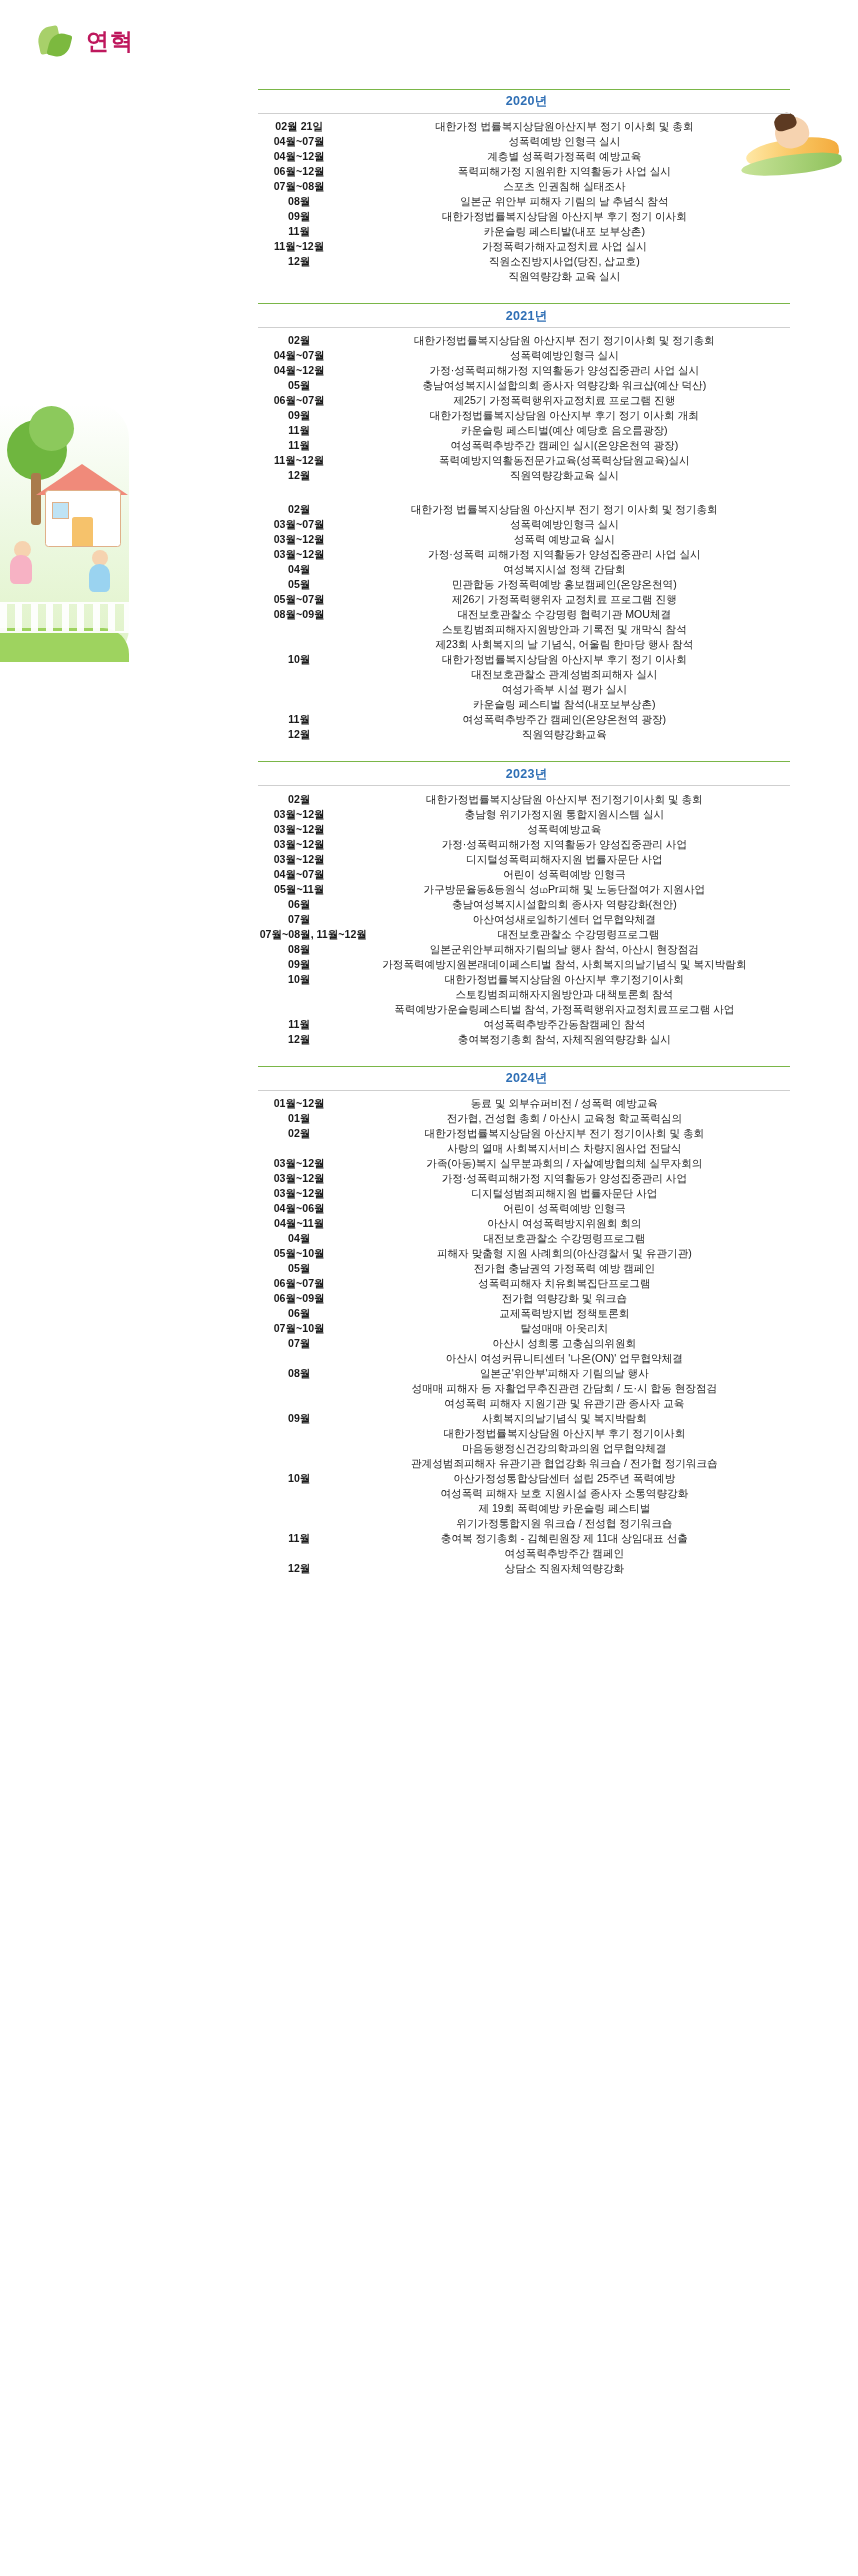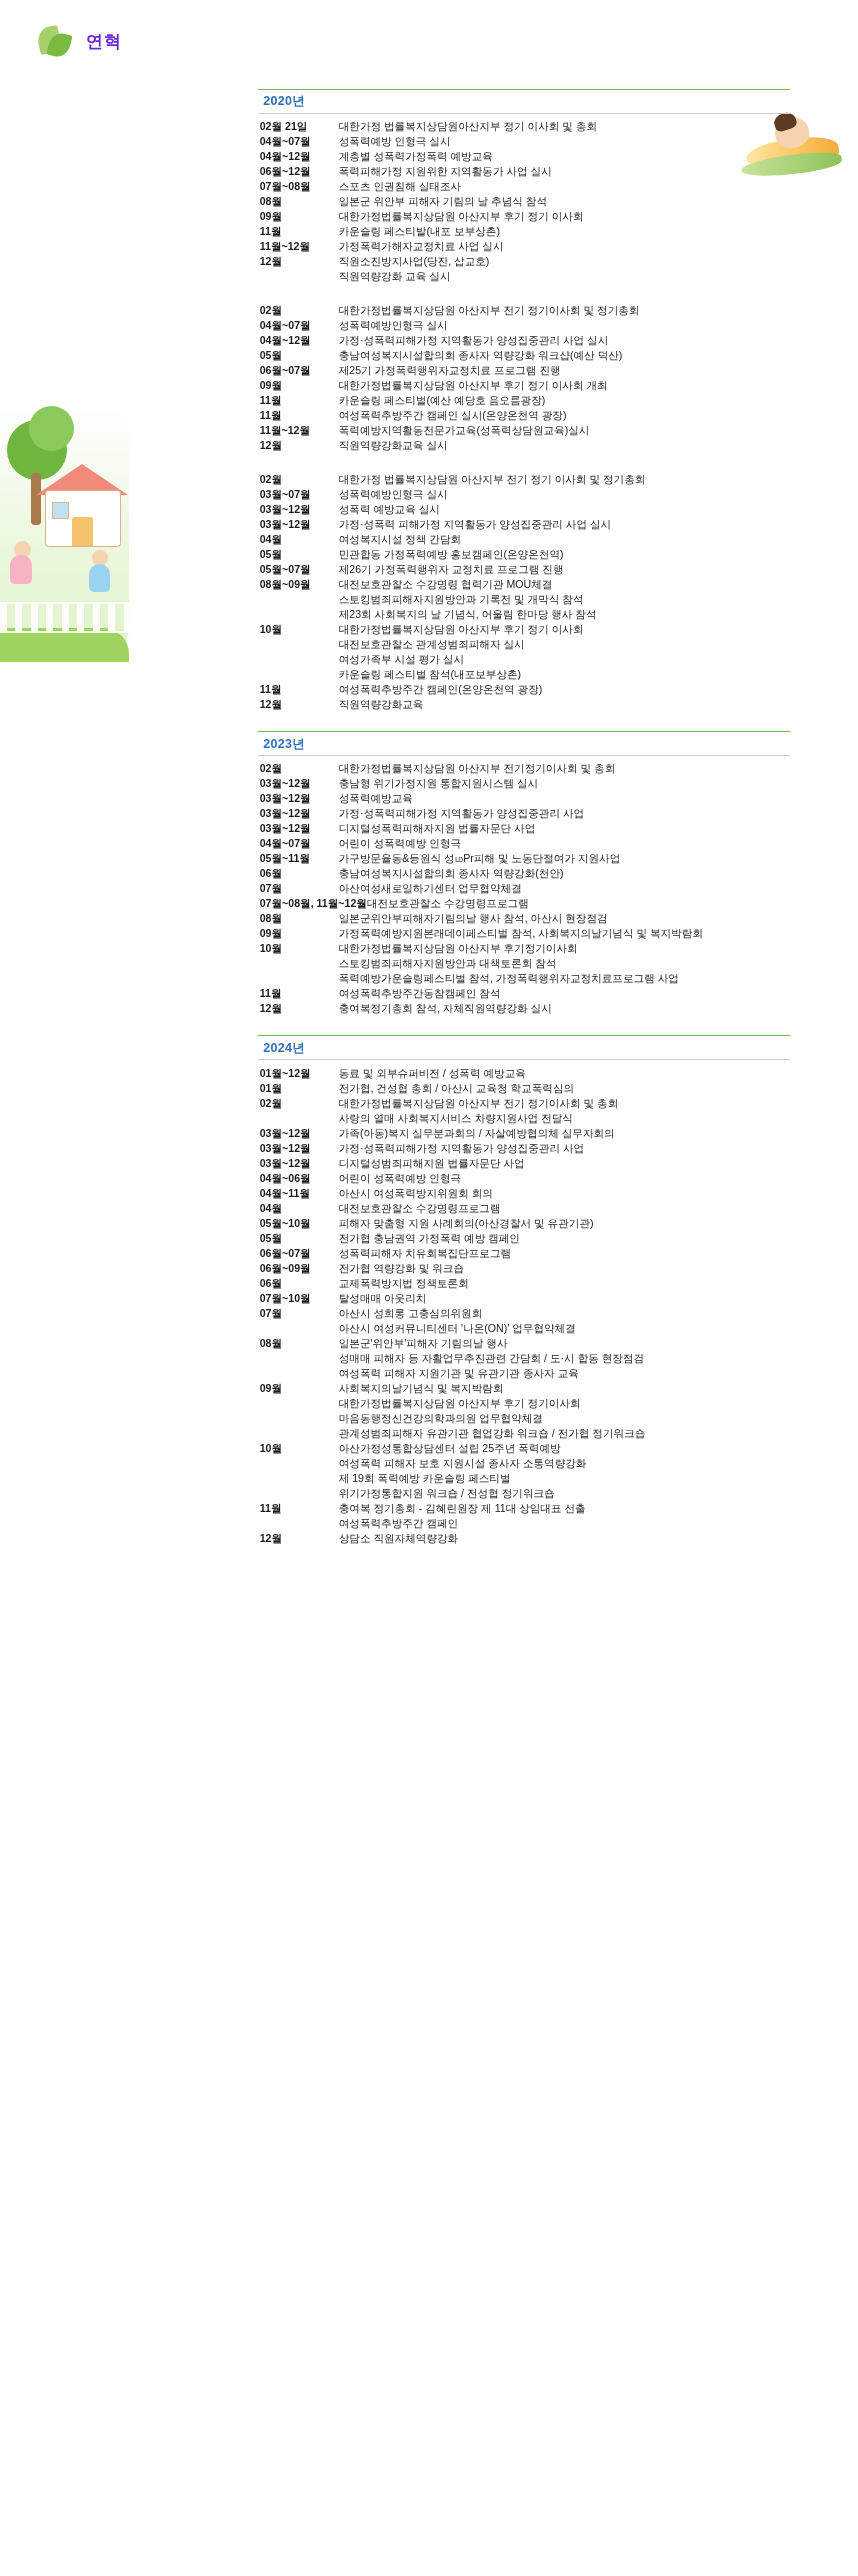--- a/index.html
+++ b/index.html
@@ -40,23 +40,23 @@
   }
   .leaf-icon .l2 {
     position: absolute;
     left: 15.5px; top: 12px;
     width: 20.6px; height: 24px;
     background: #7cb93f;
     border-radius: 60% 10% 60% 10%;
     transform: rotate(14deg);
   }
   .page-title {
-    font-size: 17px;
+    font-size: 23px;
     font-weight: bold;
-    color: #6d28d9;
+    color: #be185d;
     letter-spacing: 0.9px;
   }
 
   
   .deco-top-right {
     position: absolute;
     right: 15.5px; top: 110px;
     width: 103px; height: 74px;
   }
   .deco-top-right .swoosh {
@@ -200,21 +200,21 @@
     background: #9ed35f;
     border-radius: 0 26px 0 0;
   }
 
   
   .timeline {
     position: absolute;
     left: 258px; top: 89px;
     width: 532px;
   }
-  .year-block { margin-bottom: 19px; }
+  .year-block { margin-bottom: 19px; text-align: center; }
   .year-head {
     border-top: 1.7px solid #7ab648;
     border-bottom: 0.9px solid #cfcfcf;
     padding: 3.4px 0 2.6px 5.2px;
     margin-bottom: 5.2px;
   }
   .year-head .year-label {
     font-size: 12.5px;
     font-weight: bold;
     color: #2f6fb5;
@@ -323,20 +323,21 @@
             <div class="date">12월</div>
             <div class="desc">직원소진방지사업(당진, 삽교호)</div>
           </div>
           <div class="row cont">
             <div class="date"></div>
             <div class="desc">직원역량강화 교육 실시</div>
           </div>
         </div>
       </div>
       <div class="year-block">
+        <div class="year-head"><span class="year-label">2021년</span></div>
         <div class="rows">
           <div class="row">
             <div class="date">02월</div>
             <div class="desc">대한가정법률복지상담원 아산지부 전기 정기이사회 및 정기총회</div>
           </div>
           <div class="row">
             <div class="date">04월~07월</div>
             <div class="desc">성폭력예방인형극 실시</div>
           </div>
           <div class="row">

